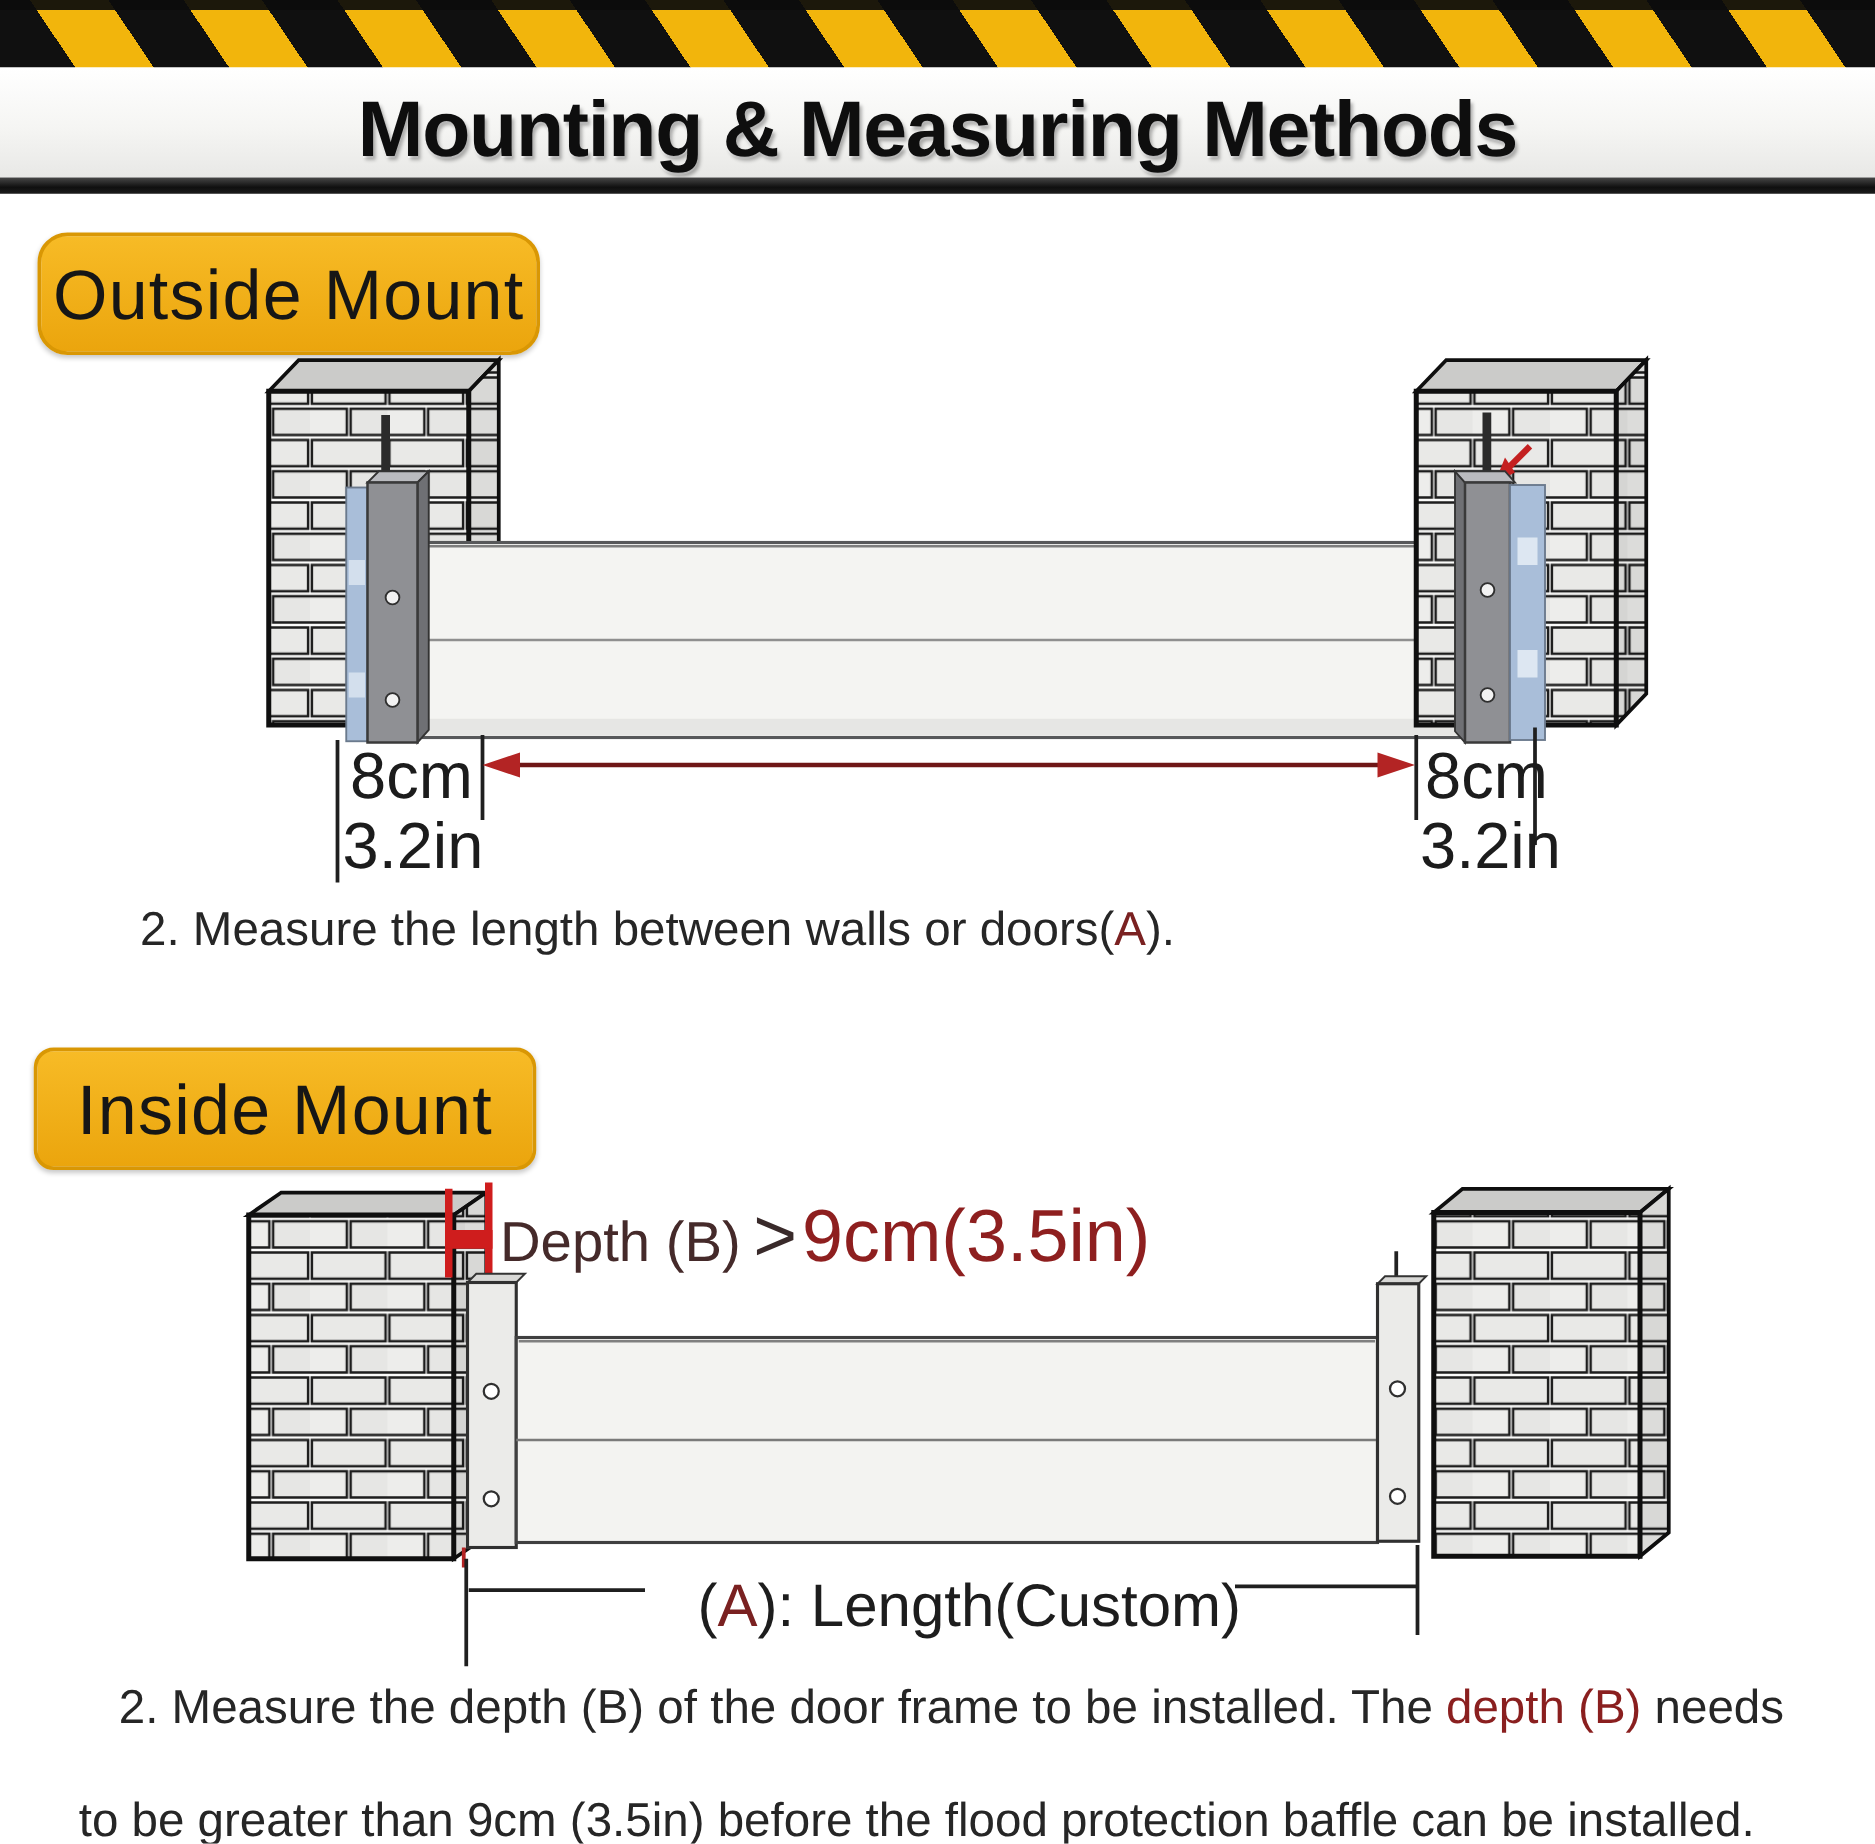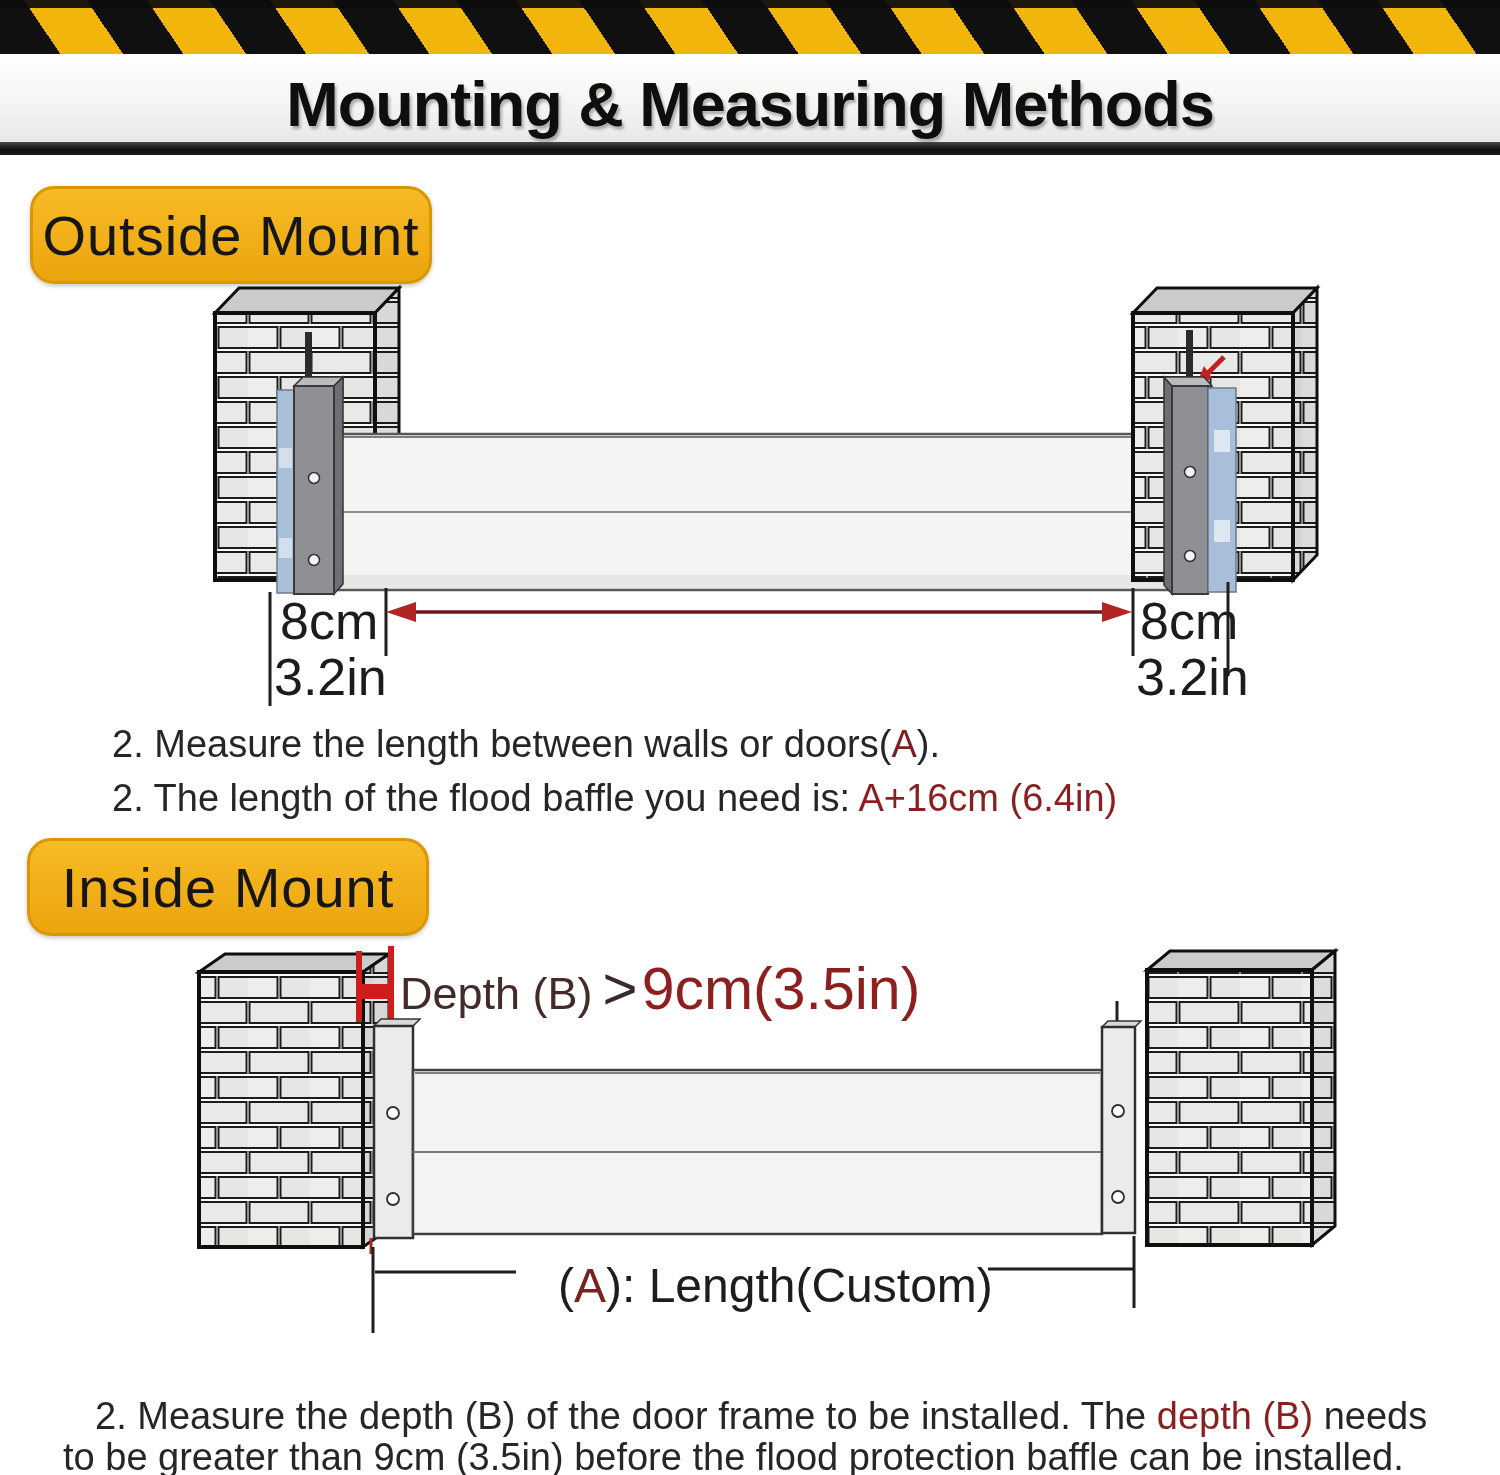--- a/index.html
+++ b/index.html
@@ -21,21 +21,21 @@
   .headerbar{left:0;top:142px;width:1500px;height:13px;
     background:linear-gradient(180deg,#474747,#0f0f0f 60%,#1c1c1c);}
 
   
   .badge{width:396px;height:92px;border-radius:24px;
     background:linear-gradient(180deg,#f7bb26,#eba50d);
     border:3px solid #d99704;box-shadow:0 2px 4px rgba(0,0,0,.22);
     display:flex;align-items:center;justify-content:center;
     font-size:56px;color:#161616;letter-spacing:1px;}
   #badge-outside{left:30px;top:186px;}
-  #badge-inside{left:27px;top:838px;}
+  #badge-inside{left:27px;top:838px;border-radius:16px;}
 
   
   .meas{position:absolute;font-size:52px;color:#1c1c1c;line-height:1.04;white-space:nowrap;}
   .spanrow{position:absolute;white-space:nowrap;}
   .red-a{font-size:55px;font-weight:bold;color:#d41f1f;}
   .span-label{font-size:46px;color:#1e1e1e;}
   .step{position:absolute;font-size:38px;color:#262626;white-space:nowrap;line-height:1.18;}
   .maroon{color:#7a2121;}
   .dred{color:#8a1f1f;}
   .depth-row{position:absolute;left:400px;top:954px;white-space:nowrap;}
@@ -133,23 +133,20 @@
   </svg>
 
   <div class="meas" style="left:280px;top:594px;">8cm</div>
   <div class="meas" style="left:274px;top:650px;">3.2in</div>
   <div class="meas" style="left:1140px;top:594px;">8cm</div>
   <div class="meas" style="left:1136px;top:650px;">3.2in</div>
 
   <div class="step" style="left:112px;top:722px;">
     <span>2. Measure the length between walls or doors(</span><span class="maroon">A</span><span>).</span>
   </div>
-  <div class="step" style="left:112px;top:776px;">
-    <span>2. The length of the flood baffle you need is: </span><span class="dred">A+16cm (6.4in)</span>
-  </div>
 
   <svg viewBox="0 940 1500 395" style="left:0;top:940px;" width="1500" height="395">
     <defs>
       <pattern id="brick2" width="62" height="50" patternUnits="userSpaceOnUse">
         <rect width="62" height="50" fill="#fbfbfa"></rect>
         <rect x="1.5" y="2" width="59" height="21" fill="#e9e9e7" stroke="#1d1d1d" stroke-width="2"></rect>
         <rect x="-29.5" y="27" width="59" height="21" fill="#ededeb" stroke="#1d1d1d" stroke-width="2"></rect>
         <rect x="32.5" y="27" width="59" height="21" fill="#e6e6e4" stroke="#1d1d1d" stroke-width="2"></rect>
       </pattern>
     </defs>
@@ -205,20 +202,20 @@
   </svg>
 
   <div class="depth-row">
     <span class="depth-label">Depth (B)</span><span class="depth-gt">&gt;</span><span class="depth-val">9cm(3.5in)</span>
   </div>
 
   <div class="len-row">
     <span>(</span><span class="maroon">A</span><span>): Length(Custom)</span>
   </div>
 
-  <div class="step" style="left:95px;top:1394px;">
+  <div class="step" style="left:95px;top:1344px;">
     <span>2. Measure the depth (B) of the door frame to be installed. The </span><span class="dred">depth (B)</span><span> needs</span>
   </div>
   <div class="step" style="left:63px;top:1435px;">
     <span>to be greater than 9cm (3.5in) before the flood protection baffle can be installed.</span>
   </div>
 
 </div>
 
 </body></html>

